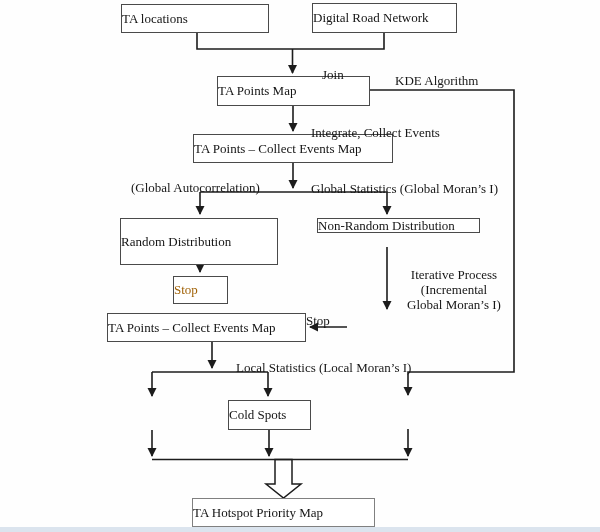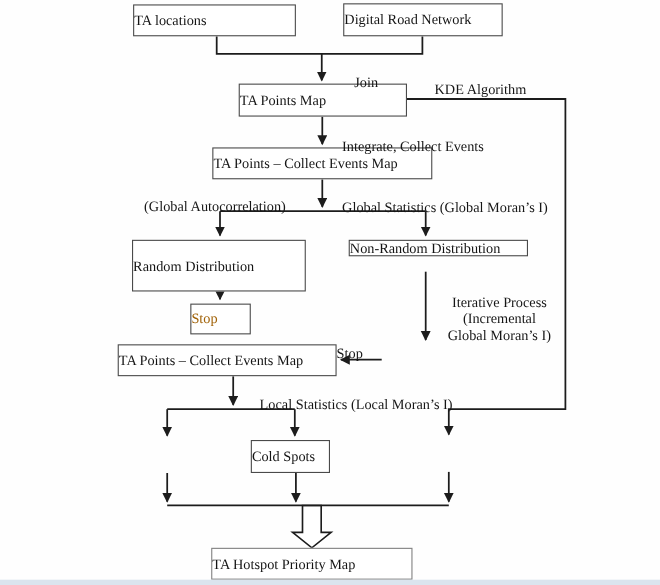--- a/index.html
+++ b/index.html
@@ -111,21 +111,21 @@
   <div class="node stop-node" style="left:173px;top:276px;width:55px;height:28px">
     <span>Stop</span>
   </div>
 
   <div class="node" style="left:107px;top:313px;width:199px;height:29px">
     <span>TA Points – Collect Events Map</span>
   </div>
 
 
 
-  <div class="node" style="left:228px;top:400px;width:72px;height:30px">
+  <div class="node" style="left:228px;top:400px;width:83px;height:30px">
     <span>Cold Spots</span>
   </div>
 
 
   <div class="node gray-border" style="left:192px;top:498px;width:183px;height:29px">
     <span>TA Hotspot Priority Map</span>
   </div>
 
   <div class="flabel" style="left:322px;top:57px">Join</div>
 

